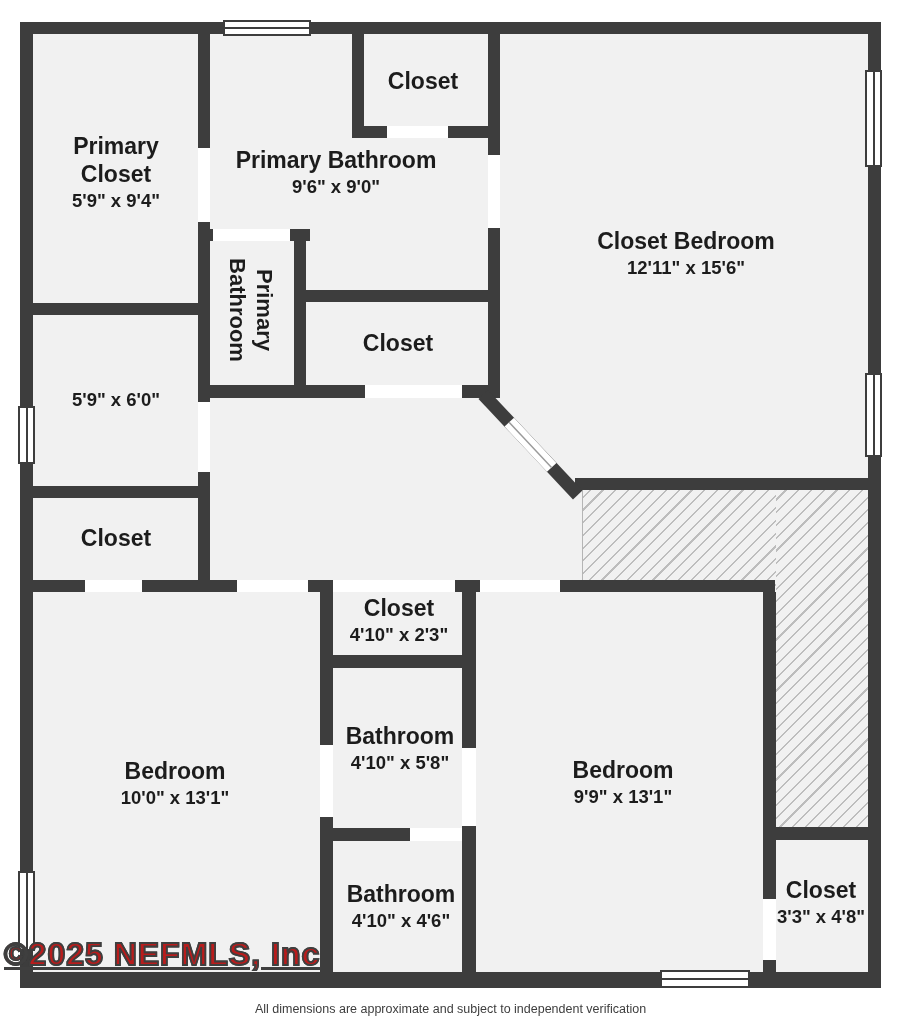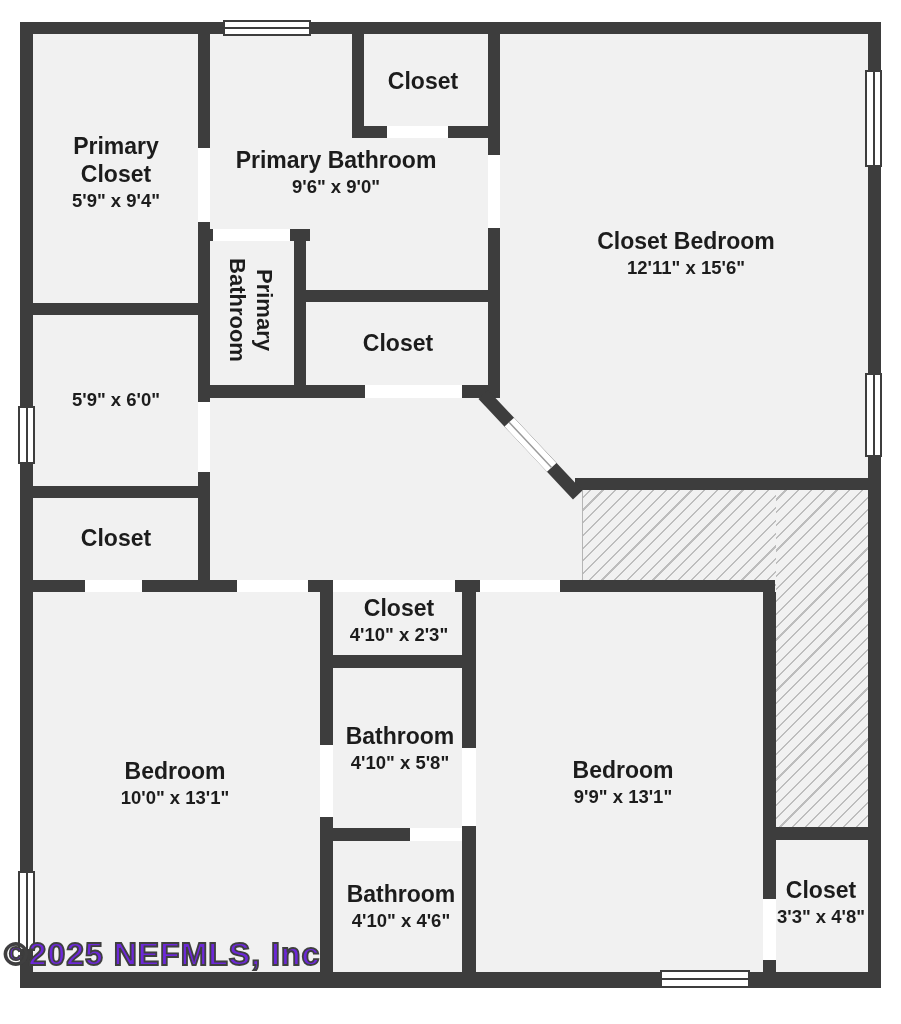--- a/index.html
+++ b/index.html
@@ -20,22 +20,22 @@
   .diag .gap{position:absolute;left:38px;top:0;width:62px;height:13px;background:#fff;
         background-image:linear-gradient(#9a9a9a,#9a9a9a);background-size:100% 1.5px;
         background-position:center;background-repeat:no-repeat;}
   .lbl{position:absolute;transform:translate(-50%,-50%);text-align:center;color:#1c1c1c;
        z-index:5;line-height:1.22;white-space:nowrap;}
   .lbl.wrap{white-space:normal;}
   .rname{font-weight:700;font-size:23px;}
   .rdims{font-weight:700;font-size:18.5px;margin-top:2px;}
   .vert{transform:translate(-50%,-50%) rotate(90deg);width:140px;white-space:normal;}
   .watermark{position:absolute;left:4px;top:936px;z-index:9;font-size:32px;font-weight:600;
-       letter-spacing:1px;color:#6d28d9;-webkit-text-stroke:1.8px #3f3f3f;
-       text-shadow:0 0 1px #3f3f3f;}
+       letter-spacing:1px;color:#b91c1c;-webkit-text-stroke:1.8px #3f3f3f;
+       text-shadow:0 0 1px #3f3f3f;text-decoration:underline;}
   .disclaimer{position:absolute;left:0;top:1002px;width:100%;text-align:center;
        font-size:12.5px;color:#3d3d3d;z-index:5;}
 </style>
 </head>
 <body>
 
 <div class="stage">
 
   <div class="floor"></div>
 
@@ -144,13 +144,14 @@
   <div class="lbl" style="left:401px;top:906px">
     <div class="rname">Bathroom</div>
     <div class="rdims">4'10" x 4'6"</div>
   </div>
   <div class="lbl wrap" style="left:821px;top:902px;width:110px">
     <div class="rname">Closet</div>
     <div class="rdims">3'3" x 4'8"</div>
   </div>
 
   <div class="watermark">©2025 NEFMLS, Inc</div>
+  <div class="disclaimer">All dimensions are approximate and subject to independent verification</div>
 </div>
 
 </body></html>

